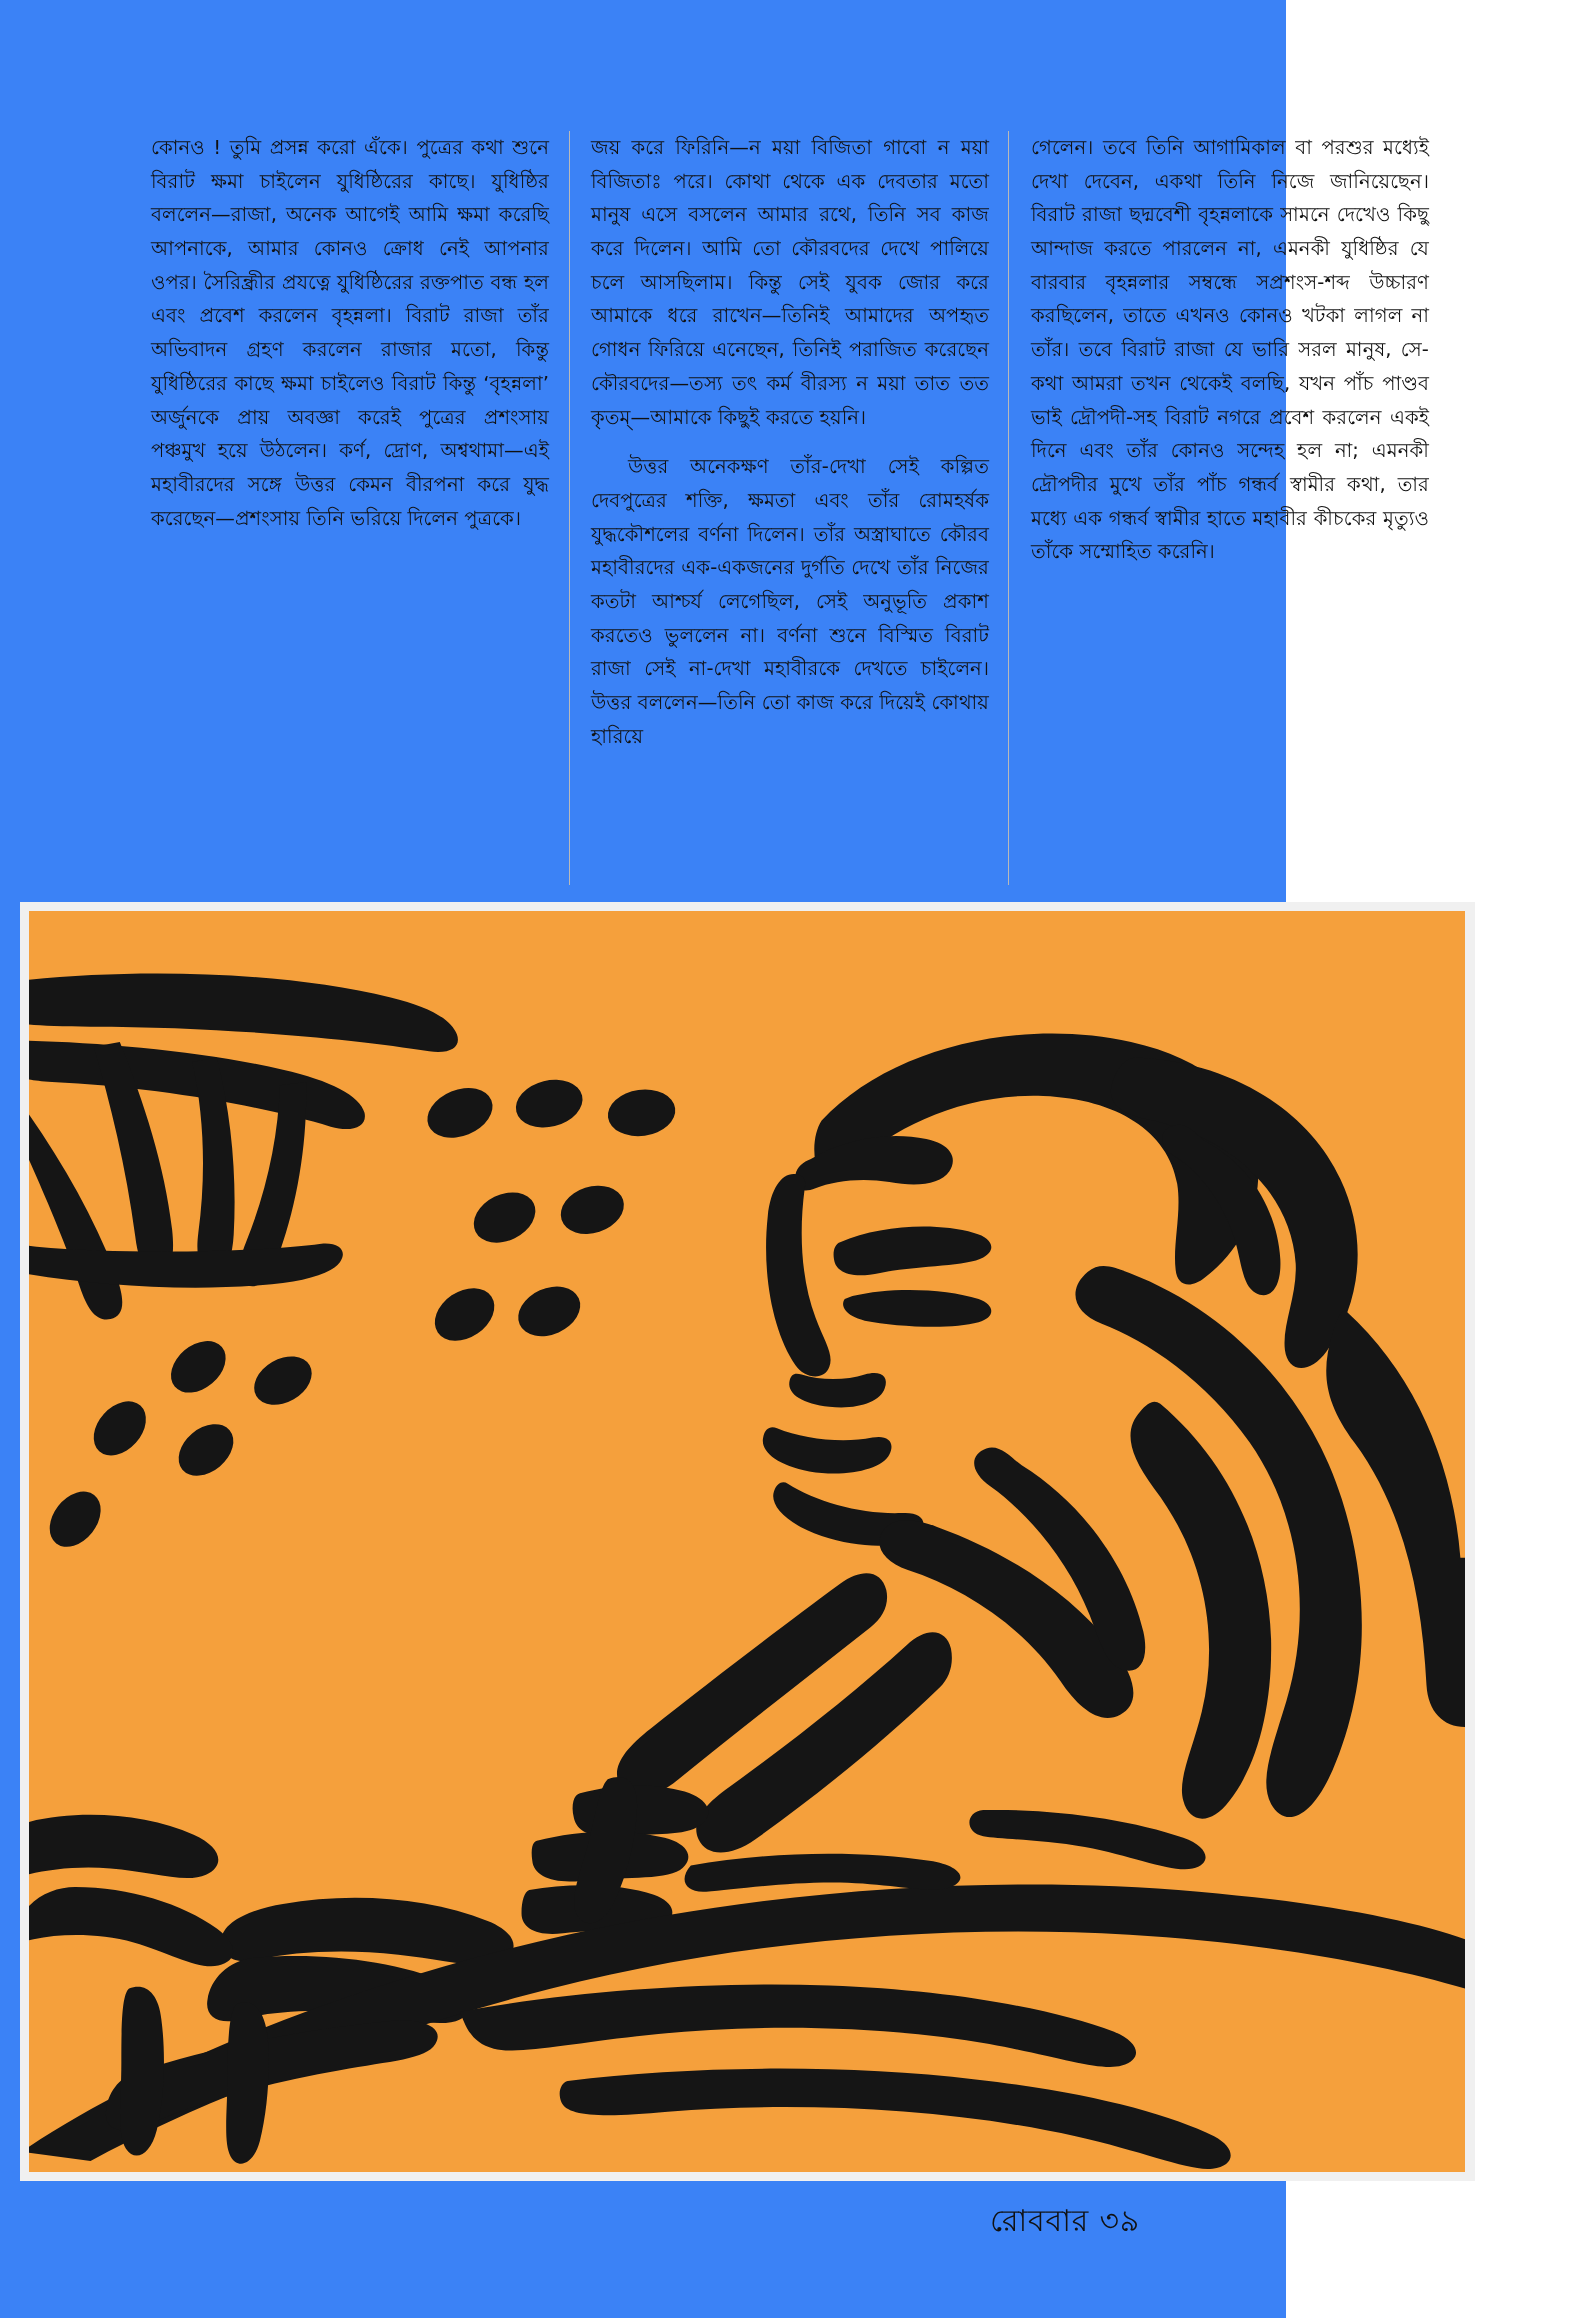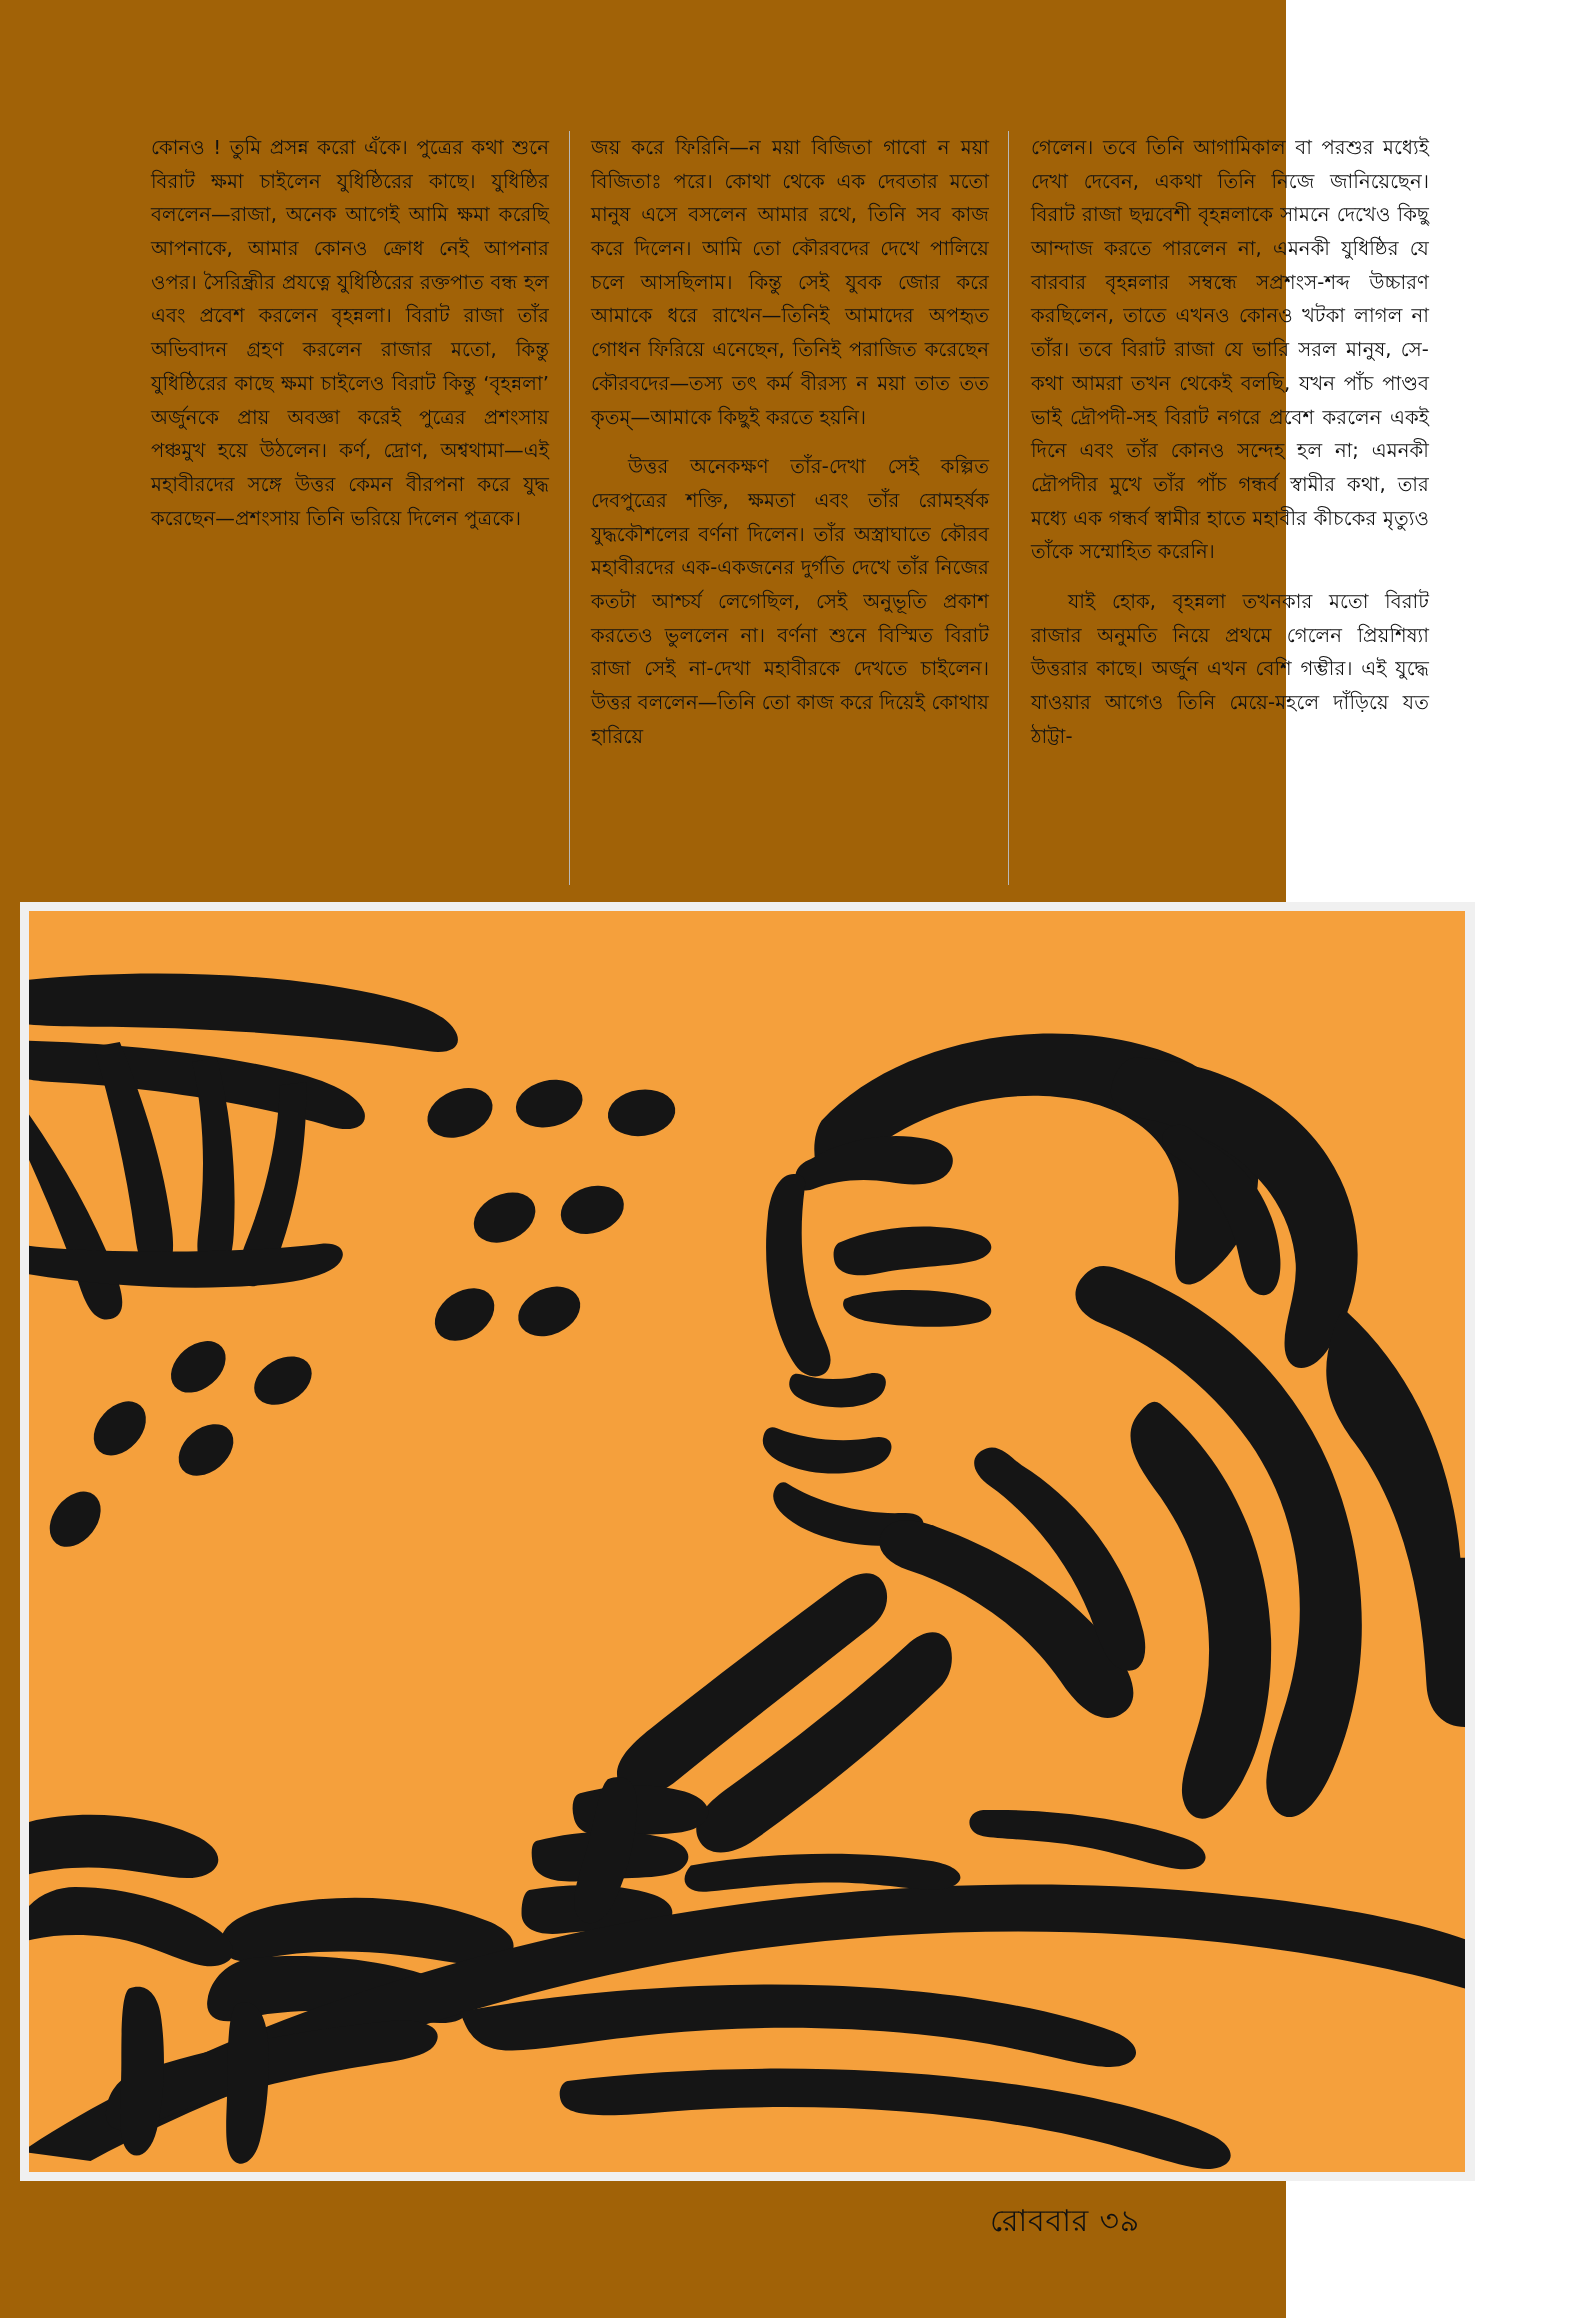--- a/index.html
+++ b/index.html
@@ -12,21 +12,21 @@
     height: 2319px;
     font-family: "Liberation Serif", "DejaVu Serif", serif;
     position: relative;
     overflow: hidden;
   }
   .page {
     position: absolute;
     top: 0; left: 0;
     width: 1286px;
     height: 2319px;
-    background: #a16207;
+    background: #3b82f6;
   }
   .columns {
     position: absolute;
     top: 131px;
     left: 151px;
     width: 1278px;
     display: flex;
     gap: 42px;
   }
   .col {
@@ -105,21 +105,20 @@
       <p>কোনও ! তুমি প্রসন্ন করো এঁকে। পুত্রের কথা শুনে বিরাট ক্ষমা চাইলেন যুধিষ্ঠিরের কাছে। যুধিষ্ঠির বললেন—রাজা, অনেক আগেই আমি ক্ষমা করেছি আপনাকে, আমার কোনও ক্রোধ নেই আপনার ওপর। সৈরিন্ধ্রীর প্রযত্নে যুধিষ্ঠিরের রক্তপাত বন্ধ হল এবং প্রবেশ করলেন বৃহন্নলা। বিরাট রাজা তাঁর অভিবাদন গ্রহণ করলেন রাজার মতো, কিন্তু যুধিষ্ঠিরের কাছে ক্ষমা চাইলেও বিরাট কিন্তু ‘বৃহন্নলা’ অর্জুনকে প্রায় অবজ্ঞা করেই পুত্রের প্রশংসায় পঞ্চমুখ হয়ে উঠলেন। কর্ণ, দ্রোণ, অশ্বথামা—এই মহাবীরদের সঙ্গে উত্তর কেমন বীরপনা করে যুদ্ধ করেছেন—প্রশংসায় তিনি ভরিয়ে দিলেন পুত্রকে।</p>
     </div>
 
     <div class="col">
       <p>জয় করে ফিরিনি—ন ময়া বিজিতা গাবো ন ময়া বিজিতাঃ পরে। কোথা থেকে এক দেবতার মতো মানুষ এসে বসলেন আমার রথে, তিনি সব কাজ করে দিলেন। আমি তো কৌরবদের দেখে পালিয়ে চলে আসছিলাম। কিন্তু সেই যুবক জোর করে আমাকে ধরে রাখেন—তিনিই আমাদের অপহৃত গোধন ফিরিয়ে এনেছেন, তিনিই পরাজিত করেছেন কৌরবদের—তস্য তৎ কর্ম বীরস্য ন ময়া তাত তত কৃতম্—আমাকে কিছুই করতে হয়নি।</p>
       <p class="indent">উত্তর অনেকক্ষণ তাঁর-দেখা সেই কল্পিত দেবপুত্রের শক্তি, ক্ষমতা এবং তাঁর রোমহর্ষক যুদ্ধকৌশলের বর্ণনা দিলেন। তাঁর অস্ত্রাঘাতে কৌরব মহাবীরদের এক-একজনের দুর্গতি দেখে তাঁর নিজের কতটা আশ্চর্য লেগেছিল, সেই অনুভূতি প্রকাশ করতেও ভুললেন না। বর্ণনা শুনে বিস্মিত বিরাট রাজা সেই না-দেখা মহাবীরকে দেখতে চাইলেন। উত্তর বললেন—তিনি তো কাজ করে দিয়েই কোথায় হারিয়ে</p>
     </div>
 
     <div class="col">
       <p>গেলেন। তবে তিনি আগামিকাল বা পরশুর মধ্যেই দেখা দেবেন, একথা তিনি নিজে জানিয়েছেন। বিরাট রাজা ছদ্মবেশী বৃহন্নলাকে সামনে দেখেও কিছু আন্দাজ করতে পারলেন না, এমনকী যুধিষ্ঠির যে বারবার বৃহন্নলার সম্বন্ধে সপ্রশংস-শব্দ উচ্চারণ করছিলেন, তাতে এখনও কোনও খটকা লাগল না তাঁর। তবে বিরাট রাজা যে ভারি সরল মানুষ, সে-কথা আমরা তখন থেকেই বলছি, যখন পাঁচ পাণ্ডব ভাই দ্রৌপদী-সহ বিরাট নগরে প্রবেশ করলেন একই দিনে এবং তাঁর কোনও সন্দেহ হল না; এমনকী দ্রৌপদীর মুখে তাঁর পাঁচ গন্ধর্ব স্বামীর কথা, তার মধ্যে এক গন্ধর্ব স্বামীর হাতে মহাবীর কীচকের মৃত্যুও তাঁকে সম্মোহিত করেনি।</p>
-      <p class="indent">যাই হোক, বৃহন্নলা তখনকার মতো বিরাট রাজার অনুমতি নিয়ে প্রথমে গেলেন প্রিয়শিষ্যা উত্তরার কাছে। অর্জুন এখন বেশি গম্ভীর। এই যুদ্ধে যাওয়ার আগেও তিনি মেয়ে-মহলে দাঁড়িয়ে যত ঠাট্টা-</p>
     </div>
 
   </div>
 
   <div class="illus-wrap">
     <div class="illus">
       <svg width="1436" height="1261" viewBox="0 0 1866 1638" xmlns="http://www.w3.org/2000/svg" aria-hidden="true">
         <rect x="0" y="0" width="1866" height="1638" fill="#f5a03c"></rect>
         <g fill="#151515">
 

